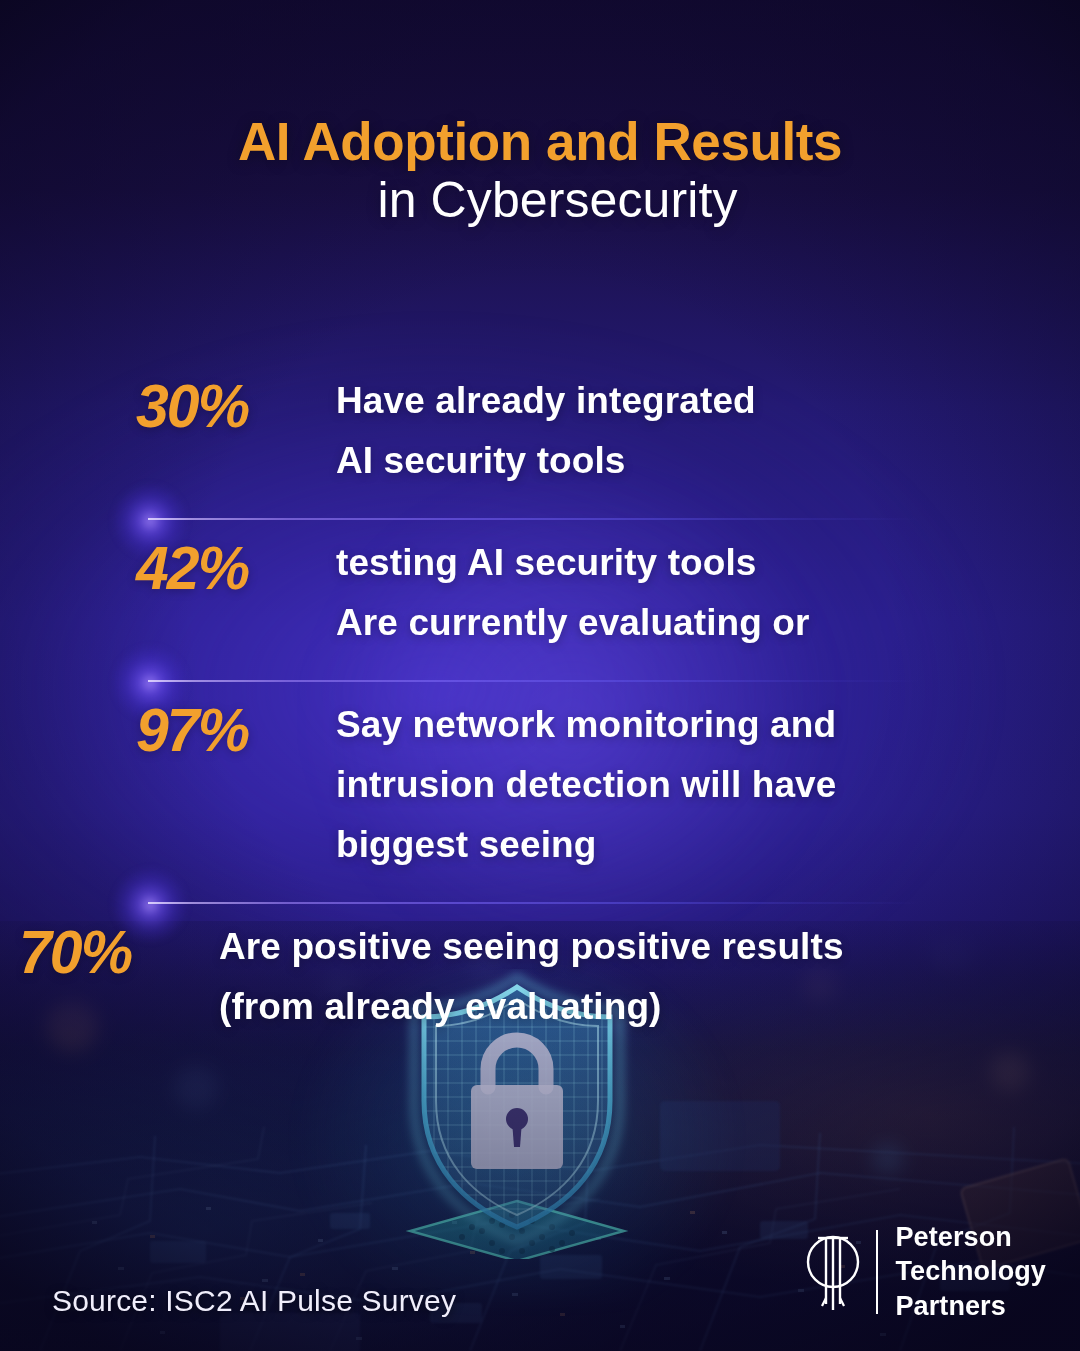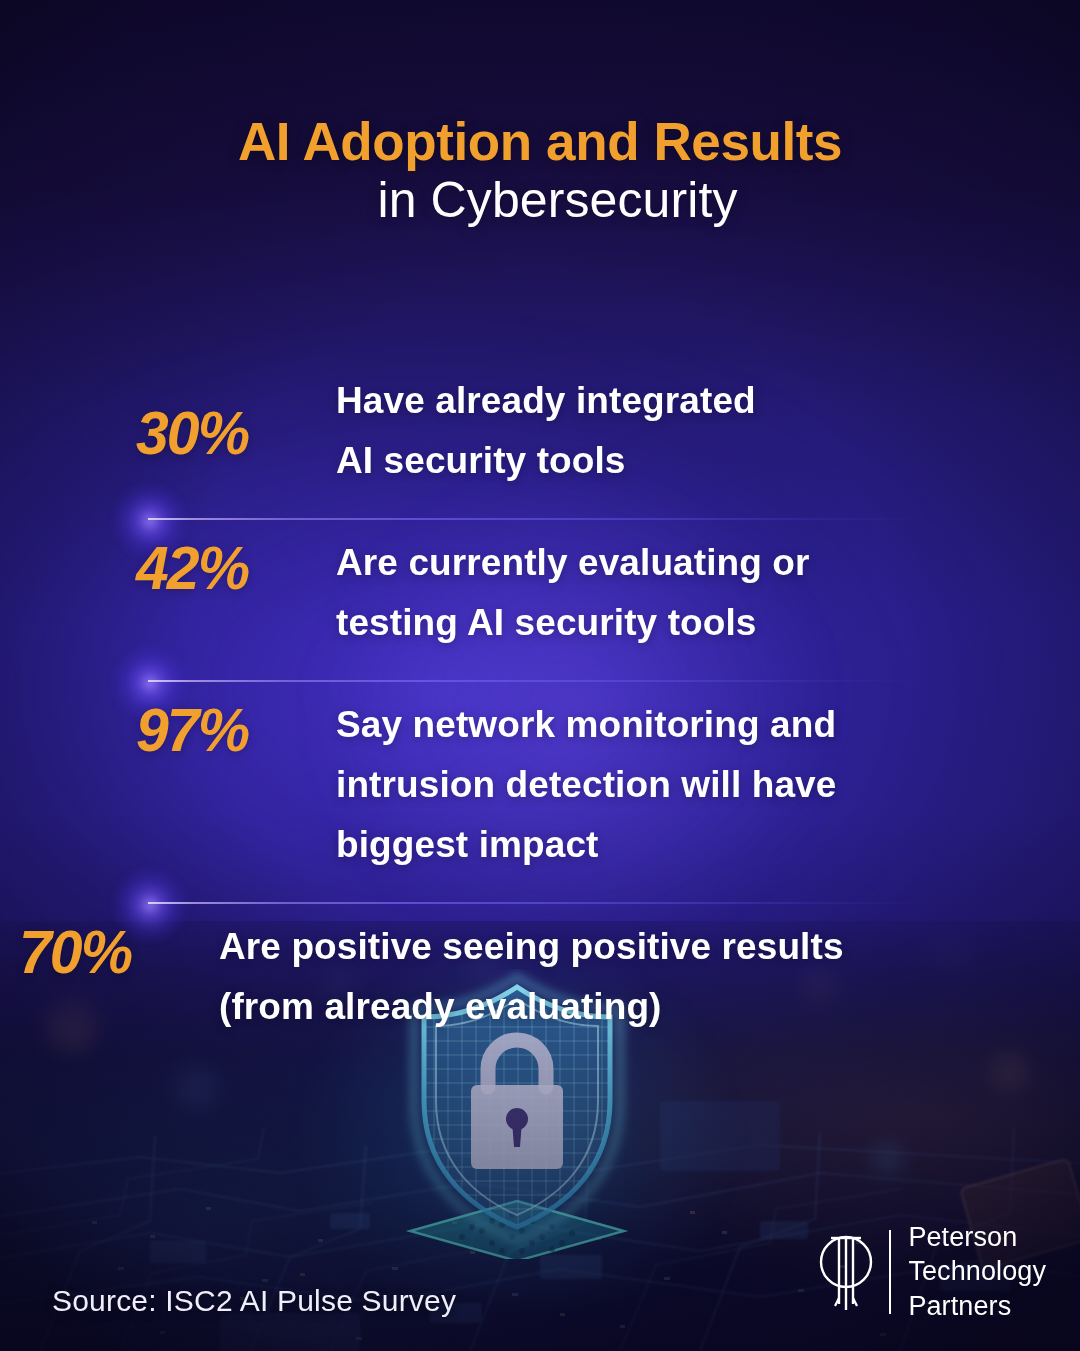--- a/index.html
+++ b/index.html
@@ -157,21 +157,21 @@
     font-size:37px;
     font-weight:400;
     color:#ffffff;
     line-height:1.62;
     letter-spacing:0.1px;
     text-shadow:0 2px 10px rgba(0,0,0,0.28);
   }
   .stat-text .ln { display:block; white-space:nowrap;font-weight:bold; }
 
   
-  .row-0 { margin-bottom:14px;align-items:center; }
+  .row-0 { margin-bottom:14px; }
   .row-1 { margin-bottom:14px;justify-content:space-between; }
   .row-2 { margin-bottom:14px; }
   .row-3 { margin-bottom:0;padding-left:19px; }
 
   .row-0 .stat-pct { font-size:62px; }
   .row-1 .stat-pct { font-size:62px; }
   .row-2 .stat-pct { font-size:62px; }
   .row-3 .stat-pct { font-size:62px; }
 
   
@@ -232,21 +232,21 @@
     height:84px;
     background:#ffffff;
     margin:0 17px 0 6px;
     flex:0 0 auto;
   }
   .logo-words {
     color:#ffffff;
     font-size:27px;
     line-height:1.27;
     letter-spacing:0.1px;
-    font-weight:400;
+    font-weight:700;
   }
   .logo-words span { display:block; white-space:nowrap; }
 </style>
 </head>
 <body>
 
 <div id="poster">
 
   <div class="bg-base"></div>
   <div class="bg-bloom"></div>
@@ -505,36 +505,36 @@
     </div>
 
     <div class="divider">
       <div class="divider-dot"></div>
       <div class="divider-line"></div>
     </div>
 
     <div class="stat-row row-1">
       <div class="stat-pct">42%</div>
       <div class="stat-text">
+        <span class="ln">testing AI security tools</span>
         <span class="ln">Are currently evaluating or</span>
-        <span class="ln">testing AI security tools</span>
       </div>
     </div>
 
     <div class="divider">
       <div class="divider-dot"></div>
       <div class="divider-line"></div>
     </div>
 
     <div class="stat-row row-2">
       <div class="stat-pct">97%</div>
       <div class="stat-text">
         <span class="ln">Say network monitoring and</span>
         <span class="ln">intrusion detection will have</span>
-        <span class="ln">biggest impact</span>
+        <span class="ln">biggest seeing</span>
       </div>
     </div>
 
     <div class="divider">
       <div class="divider-dot"></div>
       <div class="divider-line"></div>
     </div>
 
     <div class="stat-row row-3">
       <div class="stat-pct">70%</div>

